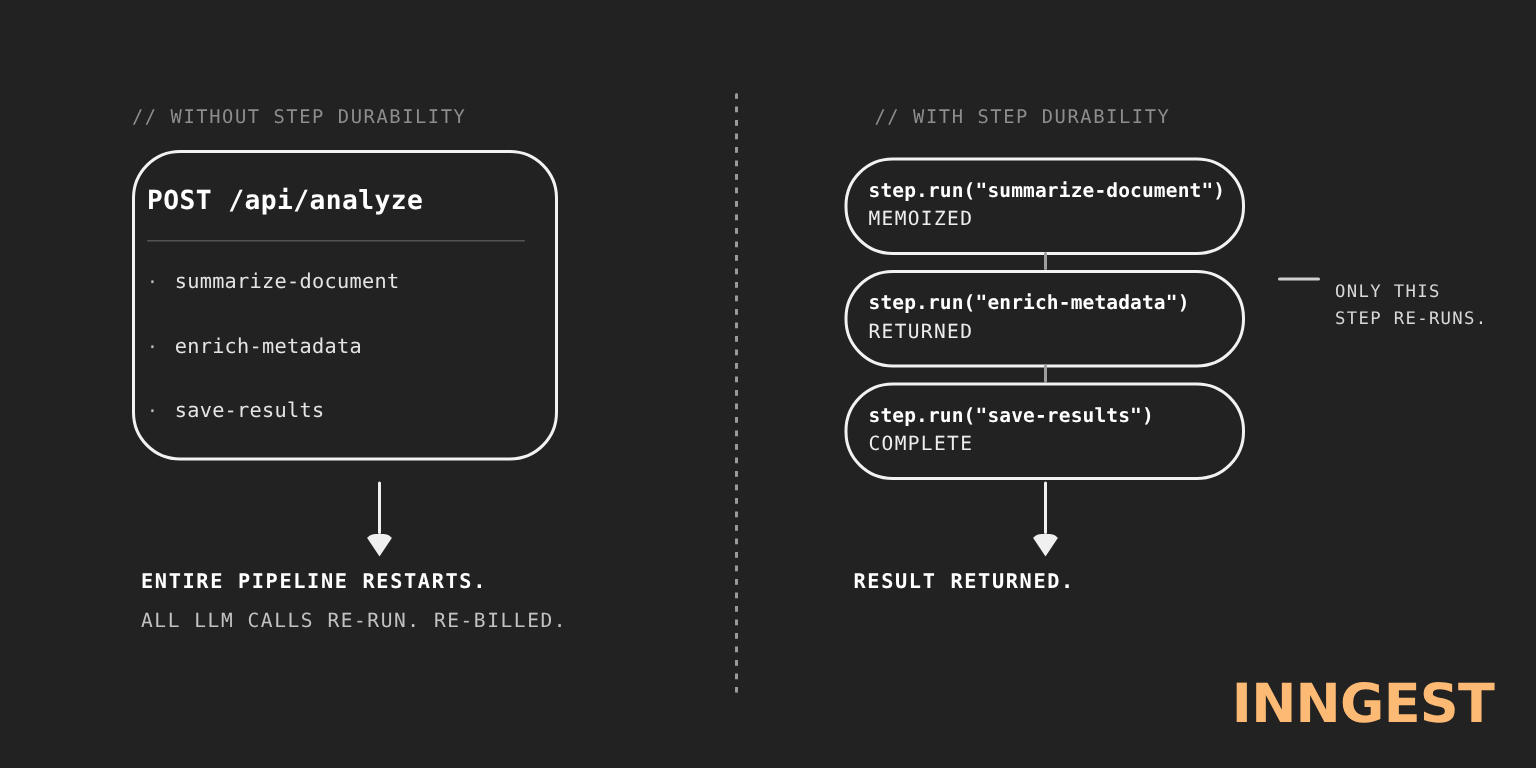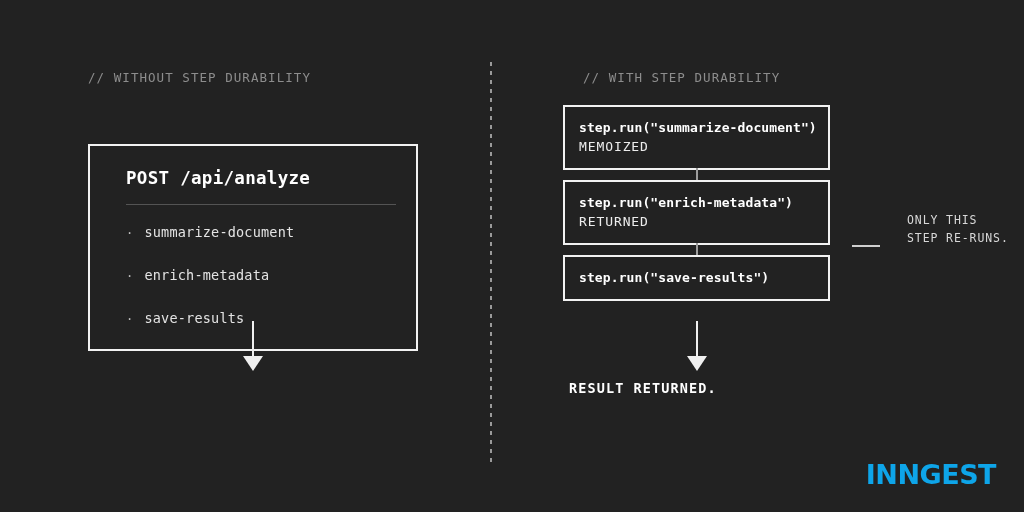--- a/index.html
+++ b/index.html
@@ -1,15 +1,15 @@
 <!DOCTYPE html>
 <html><head>
 <meta charset="utf-8">
 <style>
-  * { box-sizing: border-box; margin: 0; padding: 0; }
+  * { box-sizing: border-box; margin: 0; padding: 0; border-radius: 32px; }
 
   body {
     width: 1024px;
     height: 512px;
     background: #222222;
     font-family: "DejaVu Sans Mono", "Liberation Mono", monospace;
     overflow: hidden;
     position: relative;
   }
 
@@ -34,25 +34,24 @@
     letter-spacing: 1.05px;
     color: #8d8d8d;
     white-space: nowrap;
   }
 
   
   .card {
     position: absolute;
     left: 88px;
     top: 100px;
-    width: 330px;
+    width: 284px;
     height: 207px;
     border: 2px solid #f2f2f2;
-    padding: 22px 20px 0 36px;
-    margin-top: 44px;
+    padding: 22px 20px 0 8px;
   }
   .card-title {
     font-size: 17.5px;
     font-weight: bold;
     color: #ffffff;
     letter-spacing: 0.3px;
     white-space: nowrap;
   }
   .card-rule {
     margin-top: 16px;
@@ -106,23 +105,22 @@
     height: 12px;
     background: #9e9e9e;
   }
 
   
   .callout {
     position: absolute;
     left: 852px;
     top: 185px;
     display: flex;
-    align-items: flex-end;
-    gap: 27px;
-    margin-top: 26px;
+    align-items: flex-start;
+    gap: 10px;
   }
   .callout-line {
     width: 28px;
     height: 2px;
     background: #cfcfcf;
   }
   .callout-text {
     font-size: 11.5px;
     line-height: 18px;
     letter-spacing: 0.9px;
@@ -170,23 +168,23 @@
     letter-spacing: 1.05px;
     white-space: nowrap;
   }
 
   
   .logo {
     position: absolute;
     right: 28px;
     bottom: 22px;
     font-family: "DejaVu Sans", "Liberation Sans", sans-serif;
-    font-size: 27px;
-    font-weight: bold;
-    color: #0ea5e9;
+    font-size: 36px;
+    font-weight: bold;
+    color: #fdba74;
     letter-spacing: -0.5px;
   }
 </style>
 </head>
 <body>
 
 <div class="stage">
 
   <div class="divider"></div>
 
@@ -213,39 +211,44 @@
       </div>
 
     </div>
   </div>
 
   <div class="arrow arrow-left">
     <div class="arrow-stem"></div>
     <div class="arrow-head"></div>
   </div>
 
+  <div class="caption caption-left">
+    <div class="caption-main">ENTIRE PIPELINE RESTARTS.</div>
+    <div class="caption-sub">ALL LLM CALLS RE-RUN. RE-BILLED.</div>
+  </div>
 
   <div class="comment" style="left:583px;">// WITH STEP DURABILITY</div>
 
   <div class="steps">
 
     <div class="step">
       <div class="step-call">step.run("summarize-document")</div>
       <div class="step-status">MEMOIZED</div>
       <div class="connector"></div>
     </div>
 
     <div class="step">
       <div class="step-call">step.run("enrich-metadata")</div>
       <div class="step-status">RETURNED</div>
       <div class="connector"></div>
     </div>
 
     <div class="step">
       <div class="step-call">step.run("save-results")</div>
+      <div class="step-status">COMPLETE</div>
     </div>
 
   </div>
 
   <div class="callout">
     <div class="callout-line"></div>
     <div class="callout-text">
       <div>ONLY THIS</div>
       <div>STEP RE-RUNS.</div>
     </div>

